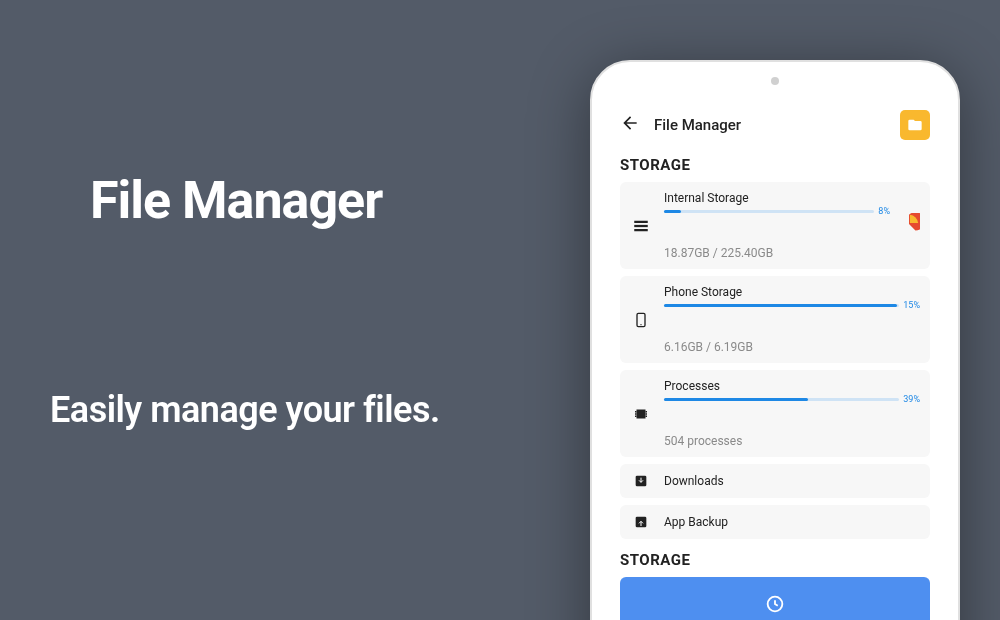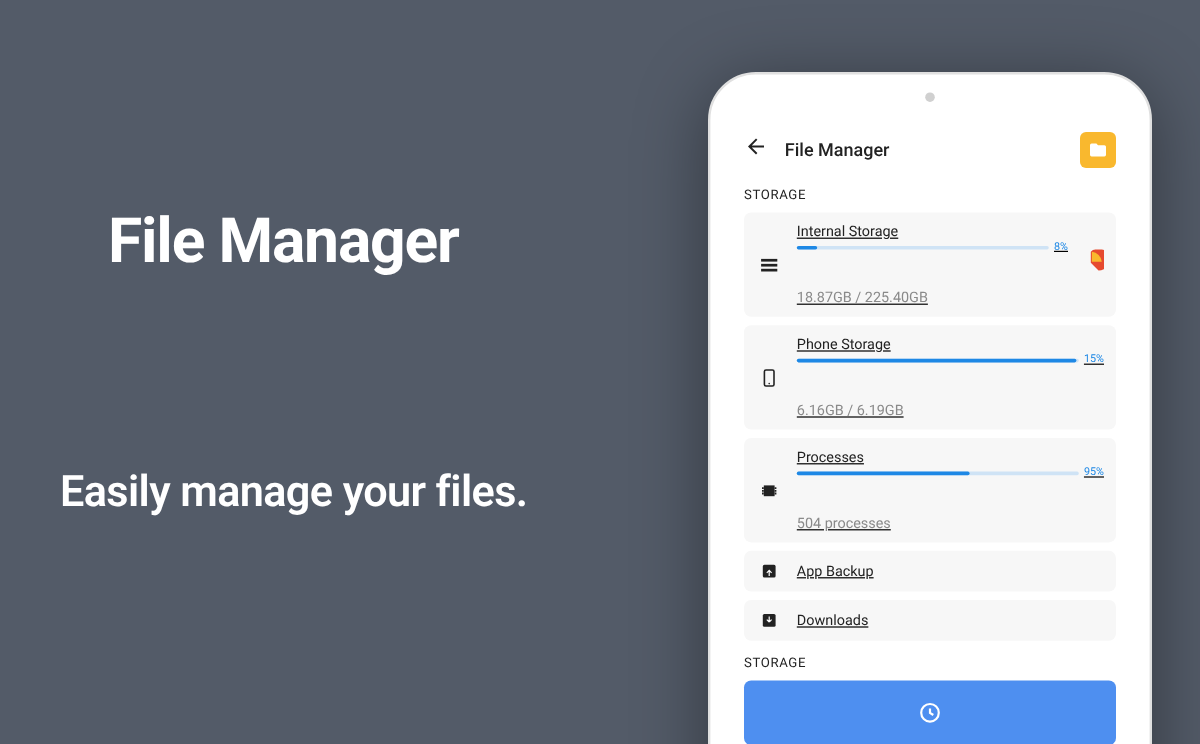--- a/index.html
+++ b/index.html
@@ -7,24 +7,24 @@
     .promo { position:absolute; left:90px; top:170px; color:#fff; }
     .promo h1 { font-size:52px; font-weight:700; letter-spacing:-1px; }
     .promo h2 { position:absolute; top:219px; left:-40px; font-size:36px; font-weight:600; white-space:nowrap; letter-spacing:-0.5px; }
     .phone { position:absolute; right:40px; top:60px; width:370px; height:700px; background:#fff; border-radius:40px; box-shadow:0 10px 60px rgba(0,0,0,.4); border:2px solid #e0e0e0; }
     .phone::before { content:""; position:absolute; top:15px; left:50%; transform:translateX(-50%); width:8px; height:8px; border-radius:50%; background:#d0d0d0; }
     .screen { position:absolute; inset:32px 14px 14px 14px; background:#fff; border-radius:18px; padding:12px 14px 0 14px; overflow:hidden; }
     .appbar { display:flex; align-items:center; height:38px; }
     .back { font-size:22px; color:#222; margin-right:14px; cursor:pointer; }
     .apptitle { font-size:15px; color:#222; font-weight:500; flex:1; }
     .folder-btn { width:30px; height:30px; background:#f9b82e; border-radius:5px; display:flex; align-items:center; justify-content:center; cursor:pointer; }
-    .section-head { font-size:11px; font-weight:400; color:#222; letter-spacing:0.5px; margin:12px 0 8px 0; }
+    .section-head { font-size:15px; font-weight:700; color:#222; letter-spacing:0.5px; margin:12px 0 8px 0; }
     .card { background:#f7f7f7; border-radius:6px; display:flex; align-items:center; padding:9px 10px; margin-bottom:7px; cursor:pointer; }
     .card-icon { width:22px; display:flex; align-items:center; justify-content:center; margin-right:12px; color:#222; flex-shrink:0; }
-    .card-body { flex:1; min-width:0;text-decoration:underline; }
+    .card-body { flex:1; min-width:0; }
     .card-title { font-size:12px; color:#222; }
     .bar-wrap { position:relative; height:6px; margin:3px 0 2px 0; display:flex; align-items:center; }
     .bar-track { height:3px; background:#cfe3f5; border-radius:2px; flex:1; }
     .bar-fill { height:3px; background:#1e88e5; border-radius:2px; }
     .bar-pct { font-size:9px; color:#1e88e5; margin-left:4px; }
     .card-sub { font-size:12px; color:#8a8a8a;margin-top:32px; }
     .card-extra { margin-left:8px; flex-shrink:0; }
     .lib { display:flex; gap:24px; margin-top:6px;justify-content:space-between; }
     .lib-item { flex:1; text-align:center; cursor:pointer; }
     .tile { height:54px; border-radius:6px; display:flex; align-items:center; justify-content:center; }
@@ -110,48 +110,48 @@
             <rect x="6" y="6" width="12" height="12" fill="#222"></rect>
             <path d="M4 9h2M4 12h2M4 15h2M18 9h2M18 12h2M18 15h2" stroke="#222" stroke-width="2"></path>
           </svg>
       </div>
       <div class="card-body">
         <div class="card-title">Processes</div>
         <div class="bar-wrap">
             <div class="bar-track">
               <div class="bar-fill" style="width:61%"></div>
             </div>
-            <span class="bar-pct">95%</span>
+            <span class="bar-pct">39%</span>
           </div>
         <div class="card-sub">504 processes</div>
       </div>
     </div>
 
 
     <div class="card">
       <div class="card-icon">
         <svg width="16" height="16" viewBox="0 0 24 24">
             <rect x="4" y="4" width="16" height="16" rx="2" fill="#222"></rect>
-            <path d="M9 14l3-3 3 3M12 18v-7" stroke="#fff" stroke-width="1.5" fill="none"></path>
+            <path d="M12 7v7m0 0l-3-3m3 3l3-3" stroke="#fff" stroke-width="1.5" fill="none"></path>
           </svg>
       </div>
       <div class="card-body">
-          <div class="card-title">App Backup</div>
+          <div class="card-title">Downloads</div>
         </div>
     </div>
 
     <div class="card">
       <div class="card-icon">
         <svg width="16" height="16" viewBox="0 0 24 24">
             <rect x="4" y="4" width="16" height="16" rx="2" fill="#222"></rect>
-            <path d="M12 7v7m0 0l-3-3m3 3l3-3" stroke="#fff" stroke-width="1.5" fill="none"></path>
+            <path d="M9 14l3-3 3 3M12 18v-7" stroke="#fff" stroke-width="1.5" fill="none"></path>
           </svg>
       </div>
       <div class="card-body">
-          <div class="card-title">Downloads</div>
+          <div class="card-title">App Backup</div>
         </div>
     </div>
 
     <div class="section-head">STORAGE</div>
 
     <div class="lib">
       <div class="lib-item">
         <div class="tile" style="background:#4e8ff0">
             <svg width="22" height="22" viewBox="0 0 24 24">
               <circle cx="12" cy="12" r="8" fill="none" stroke="#fff" stroke-width="2"></circle>

